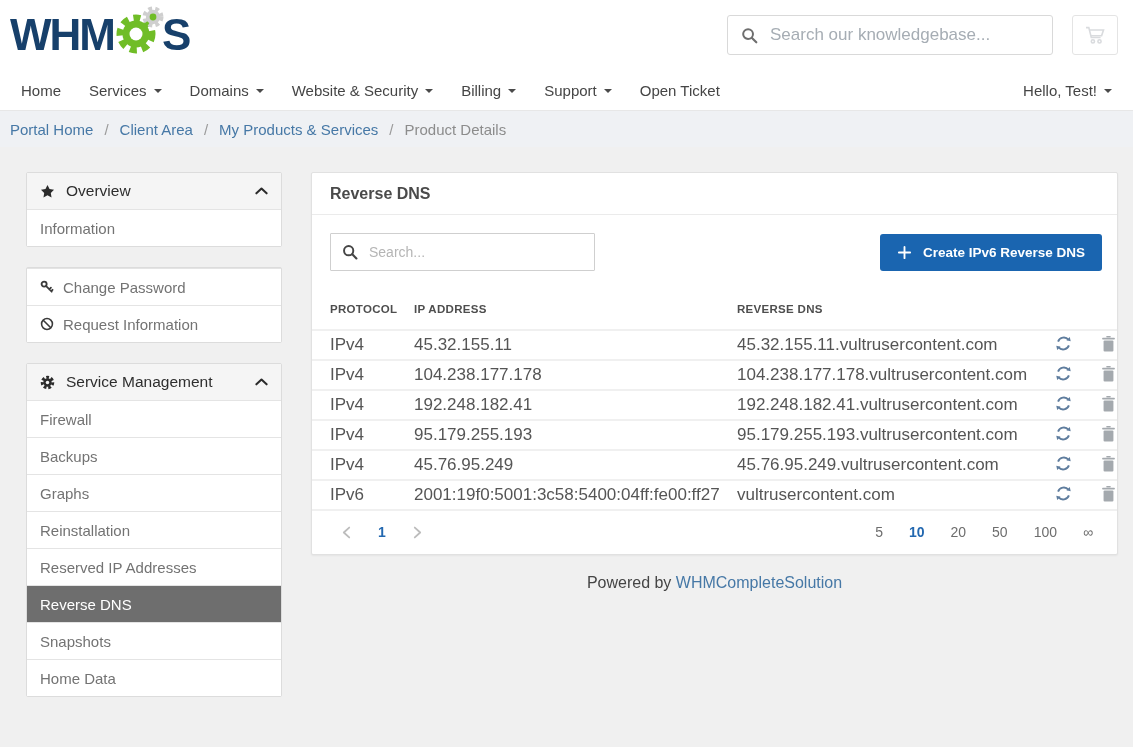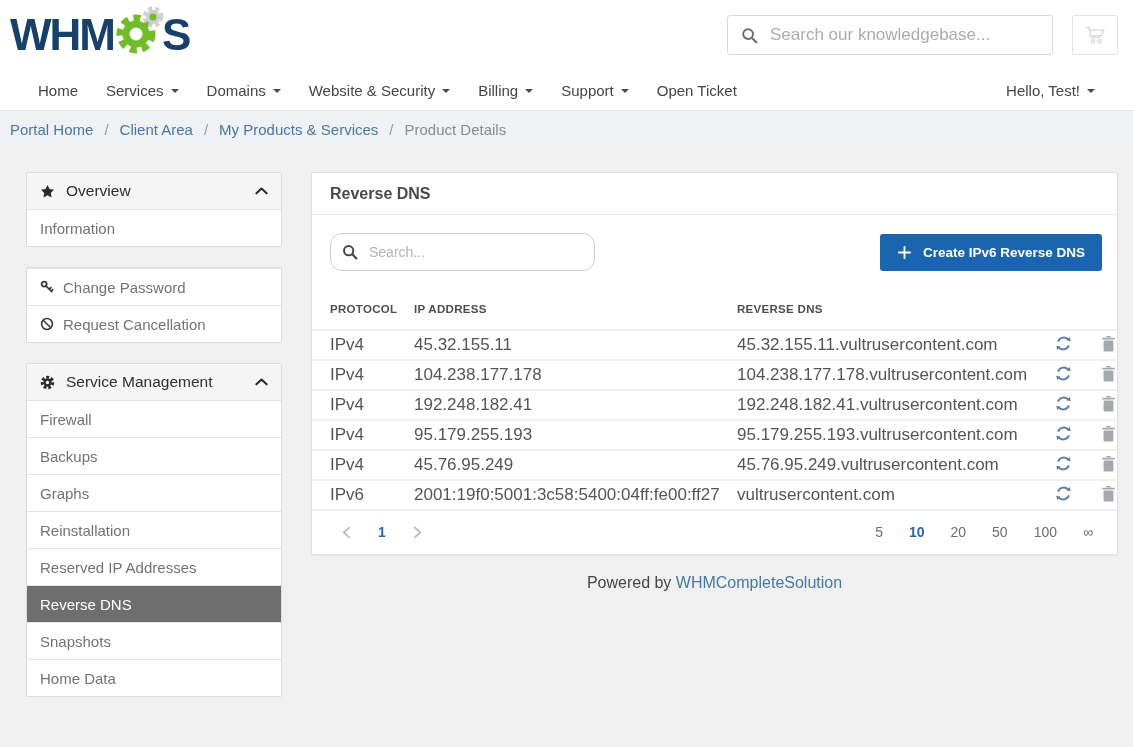--- a/index.html
+++ b/index.html
@@ -10,21 +10,21 @@
   .topbar { height:70px; background:#fff; display:flex; align-items:center; justify-content:space-between; padding:0 15px 0 10px; }
   .logo { display:flex; align-items:center; font-weight:bold; font-size:44px; letter-spacing:-2px; color:#17406b; line-height:1; user-select:none; }
   .logo .gears { margin:0 -5px 0 -3px; position:relative; top:-2px; }
   .topbar-right { display:flex; align-items:center; }
   .kb-search { width:326px; height:40px; border:1px solid #d9d9d9; border-radius:3px; display:flex; align-items:center; gap:12px; padding:0 13px; color:#6e6e6e; background:#fff; }
   .kb-search input { border:none; outline:none; font-size:17px; color:#555; width:100%; font-family:inherit; }
   .kb-search input::placeholder { color:#a6adb4; }
   .cart-btn { width:46px; height:40px; border:1px solid #e4e4e4; border-radius:3px; background:#fff; color:#d9dbde; margin-left:19px; display:flex; align-items:center; justify-content:center; cursor:pointer; }
 
   
-  .mainnav { height:40px; background:#fff; display:flex; align-items:center; justify-content:space-between; padding:0 38px; font-size:15px; color:#454545; }
+  .mainnav { height:40px; background:#fff; display:flex; align-items:center; justify-content:space-between; padding:0 21px; font-size:15px; color:#454545; }
   .nav-items { display:flex; gap:28px; align-items:center; }
   .nav-item { display:flex; align-items:center; gap:7px; cursor:pointer; white-space:nowrap; }
   .caret { width:0; height:0; border-left:4px solid transparent; border-right:4px solid transparent; border-top:4.5px solid #4a4a4a; display:inline-block; margin-top:2px; }
 
   
   .breadcrumb { height:37px; background:#eff1f4; border-top:1px solid #e7e7e7; display:flex; align-items:center; padding:0 10px; font-size:15px; gap:11px; }
   .crumb-link { color:#4678a6; text-decoration:none; cursor:pointer; }
   .crumb-sep { color:#9a9a9a; }
   .crumb-current { color:#8c8c8c; }
 
@@ -39,21 +39,21 @@
   .panel-item { padding:8px 13px; font-size:15px; color:#737373; border-top:1px solid #e4e4e4; background:#fff; display:flex; align-items:center; gap:9px; cursor:pointer; min-height:37px; }
   .panel-item.active { background:#6e6e6e; color:#fff; }
   .pi-icon { display:flex; align-items:center; color:#3a3a3a; }
 
   
   .main-col { flex:1; display:flex; flex-direction:column; }
   .card { background:#fff; border:1px solid #e1e1e1; border-radius:2px; box-shadow:0 1px 2px rgba(0,0,0,.05); }
   .card-header { padding:12px 24px 11px 18px; font-size:16px; font-weight:bold; color:#4a4a4a; border-bottom:1px solid #ebebeb; }
   .card-body { padding-top:18px; }
   .controls { display:flex; justify-content:space-between; align-items:center; padding:0 15px 0 18px; }
-  .tbl-search { width:265px; height:38px; border:1px solid #cfcfcf; border-radius:12px; display:flex; align-items:center; gap:11px; padding:0 11px; color:#454545; }
+  .tbl-search { width:265px; height:38px; border:1px solid #cfcfcf; border-radius:1px; display:flex; align-items:center; gap:11px; padding:0 11px; color:#454545; }
   .tbl-search input { border:none; outline:none; font-size:14px; color:#555; width:100%; font-family:inherit; }
   .tbl-search input::placeholder { color:#b5b5b5; }
   .create-btn { background:#1a65b0; color:#fff; border:none; border-radius:3px; height:37px; padding:0 17px; font-size:13.5px; font-weight:bold; display:flex; align-items:center; gap:11px; cursor:pointer; font-family:inherit;text-align:center; }
   .create-btn .plus { display:flex; }
 
   table.rdns { width:100%; border-collapse:collapse; margin-top:24px; table-layout:fixed; }
   table.rdns col.c-proto { width:102px; }
   table.rdns col.c-ip { width:323px; }
   table.rdns col.c-act { width:110px; }
   table.rdns th { text-align:left; font-size:11.5px; color:#4e4e4e; font-weight:bold; letter-spacing:.3px; padding:8px 0 14px; }
@@ -195,21 +195,21 @@
         </span>
         <span>Change Password</span>
       </div>
       <div class="panel-item">
         <span class="pi-icon">
           <svg width="14" height="14" viewBox="0 0 16 16" fill="none" stroke="#3a3a3a" stroke-width="1.8">
               <circle cx="8" cy="8" r="6.2"></circle>
               <line x1="3.7" y1="3.7" x2="12.3" y2="12.3"></line>
             </svg>
         </span>
-        <span>Request Cancellation</span>
+        <span>Request Information</span>
       </div>
     </div>
 
     <div class="panel">
       <div class="panel-header">
         <span class="pi-icon">
           <svg width="15" height="15" viewBox="0 0 20 20">
               <circle cx="10" cy="10" r="7" fill="none" stroke="#2b2b2b" stroke-width="4" stroke-dasharray="3.6 2.5"></circle>
               <circle cx="10" cy="10" r="5.6" fill="#2b2b2b"></circle>
               <circle cx="10" cy="10" r="2.3" fill="#f5f5f5"></circle>

